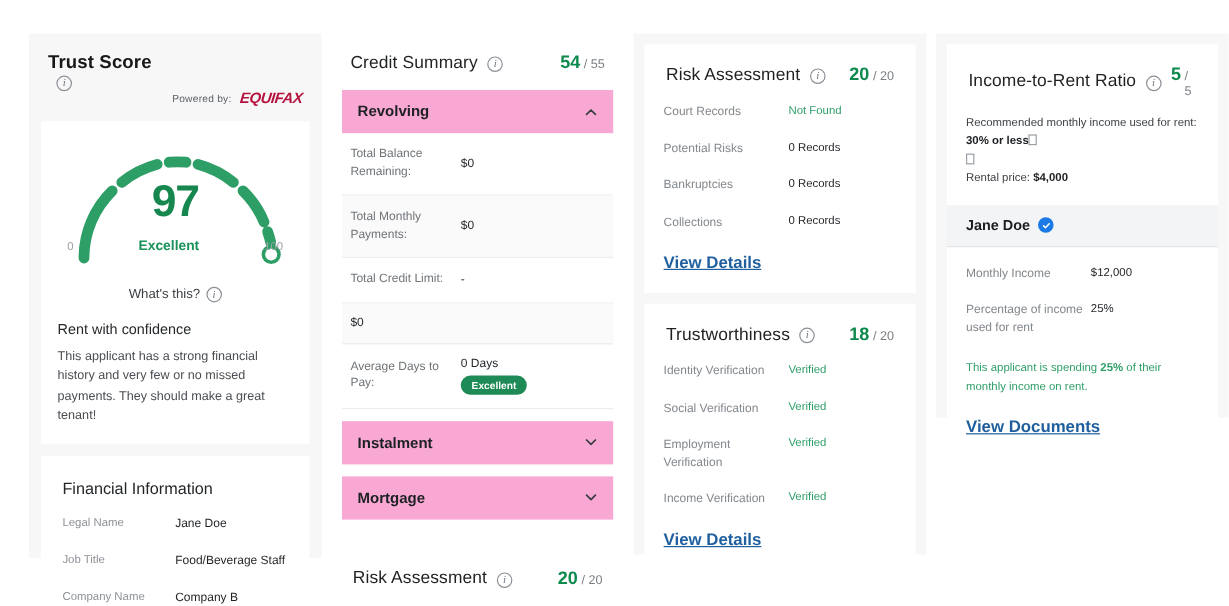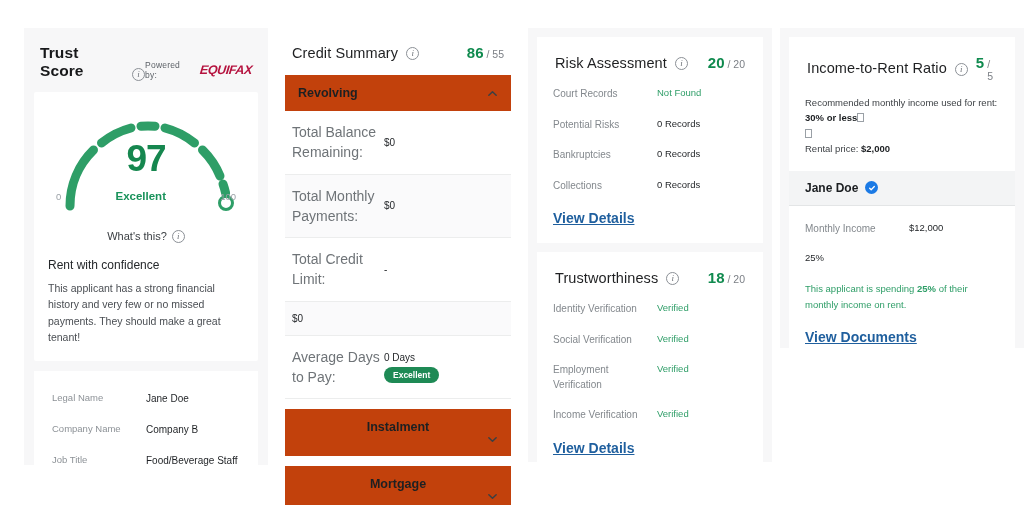--- a/index.html
+++ b/index.html
@@ -60,22 +60,23 @@
     color: #70757b;
     font-family: "Liberation Serif", serif;
     flex: 0 0 auto;
     position: relative; top: 1px;
   }
   .info-ico::after { content: "i"; font-style: italic; }
 
   
   .c1 { background: #f7f7f8; padding: 12px 10px 0 10px; height: 437px; }
   .trust-head {
-    display: flex; align-items: flex-end;
+    display: flex; align-items: flex-start;
     padding: 4px 6px 12px 6px;
+    flex-direction: column;
   }
   .trust-title { font-size: 15.5px; font-weight: 700; color: #17181a; letter-spacing: .1px; }
   .trust-title-ico { margin-left: 7px; }
   .powered {
     margin-left: auto;
     display: flex; align-items: center; gap: 7px;
   }
   .powered-lbl { font-size: 8.5px; color: #5d6268; letter-spacing: .2px; }
   .equifax {
     font-size: 12.5px; font-weight: 700; font-style: italic;
@@ -115,42 +116,43 @@
   .fin-row:last-child { margin-bottom: 0; }
   .fin-k { width: 94px; flex: 0 0 94px; font-size: 9.5px; color: #8d9297; line-height: 1.5; }
   .fin-v { font-size: 10px; color: #1f2225; line-height: 1.5; }
 
   
   .c2 { padding: 0; }
   .cs-card { background:#fff; padding: 14px 0 12px 0; }
   .cs-card .sec-head { padding: 2px 16px 0 16px; }
   .acc {
     margin: 14px 9px 0 9px;
-    background: #c2410c;
+    background: #f9a8d4;
     display: flex; align-items: center;
     padding: 11px 13px;
+    gap: 20px;
   }
   .acc-lbl { font-size: 12.5px; font-weight: 700; color: #1d2022; }
   .chev { margin-left: auto; width: 11px; height: 11px; color: #3b3f43; }
   .rows { margin: 0 9px; }
   .row {
     display: flex; align-items: center;
     padding: 11px 7px;
     border-bottom: 1px solid #eceded;
   }
   .row.alt { background: #fafafb; }
-  .row-k { width: 92px; flex: 0 0 92px; font-size: 14px; color: #6f7478; line-height: 1.45; }
+  .row-k { width: 92px; flex: 0 0 92px; font-size: 10px; color: #6f7478; line-height: 1.45; }
   .row-v { font-size: 10px; color: #25282b; }
   .badge {
     display: inline-block; margin-top: 4px;
     background: #1e8a55; color: #fff;
     font-size: 8.5px; font-weight: 700;
     padding: 3px 9px; border-radius: 9px;
   }
-  .acc.plain { margin-top: 10px; flex-direction: column; }
+  .acc.plain { margin-top: 10px; }
 
   .ra2-card { background:#fff; padding: 18px 16px 18px 16px; margin-top: 9px; }
 
   
   .c3 { background:#f7f7f8; padding: 9px 9px 9px 9px; height: 434px; }
   .kv-card { background:#fff; padding: 15px 16px 16px 16px; }
   .kv-card + .kv-card { margin-top: 9px; }
   .kv-row { display: flex; align-items: flex-start; margin-top: 16px; }
   .kv-k { width: 104px; flex: 0 0 104px; font-size: 10px; color: #83888d; line-height: 1.45; }
   .kv-v { font-size: 9.5px; color: #25282b; }
@@ -233,46 +235,47 @@
           <div class="whats-this">
             <span>What's this?</span>
             <span class="info-ico"></span>
           </div>
 
           <div class="rent-conf">Rent with confidence</div>
           <div class="rent-body">This applicant has a strong financial history and very few or no missed payments. They should make a great tenant!</div>
         </div>
 
         <div class="fin-card">
+          <div class="fin-title">Financial Information</div>
           <div class="fin-row">
             <div class="fin-k">Legal Name</div>
             <div class="fin-v">Jane Doe</div>
           </div>
           <div class="fin-row">
+            <div class="fin-k">Job Title</div>
+            <div class="fin-v">Food/Beverage Staff</div>
+          </div>
+          <div class="fin-row">
             <div class="fin-k">Company Name</div>
             <div class="fin-v">Company B</div>
-          </div>
-          <div class="fin-row">
-            <div class="fin-k">Job Title</div>
-            <div class="fin-v">Food/Beverage Staff</div>
           </div>
 
         </div>
 
       </div>
     </div>
 
     <div class="col c2">
 
       <div class="cs-card">
         <div class="sec-head">
           <span class="sec-title">Credit Summary</span>
           <span class="info-ico"></span>
           <span class="sec-score">
-            <span class="num">86</span>
+            <span class="num">54</span>
             <span class="den">/ 55</span>
           </span>
         </div>
 
         <div class="acc">
           <span class="acc-lbl">Revolving</span>
           <svg class="chev" viewBox="0 0 12 12">
             <path d="M2 8 L6 4 L10 8" fill="none" stroke="currentColor" stroke-width="1.6" stroke-linecap="round" stroke-linejoin="round"></path>
           </svg>
         </div>
@@ -403,37 +406,38 @@
               <span class="num">5</span>
               <span class="den">/ 5</span>
             </span>
           </div>
 
           <div class="irr-note">
             <span>Recommended monthly income used for rent:</span><br>
             <b>30% or less</b><span class="tofu"></span><br>
             <span class="tofu"></span><br>
             <span>Rental price:</span>
-            <b>$2,000</b>
+            <b>$4,000</b>
           </div>
 
           <div class="name-bar">
             <span class="nm">Jane Doe</span>
             <span class="verified-dot">
               <svg viewBox="0 0 12 12">
                   <path d="M2.5 6.3 L4.8 8.6 L9.5 3.8" fill="none" stroke="#ffffff" stroke-width="1.9" stroke-linecap="round" stroke-linejoin="round"></path>
                 </svg>
             </span>
           </div>
 
           <div class="kv-row">
             <div class="kv-k">Monthly Income</div>
             <div class="kv-v">$12,000</div>
           </div>
           <div class="kv-row">
+            <div class="kv-k">Percentage of income used for rent</div>
             <div class="kv-v">25%</div>
           </div>
 
           <div class="spend-note">
             <span>This applicant is spending</span>
             <b>25%</b>
             <span>of their monthly income on rent.</span>
           </div>
 
           <a class="link">View Documents</a>

